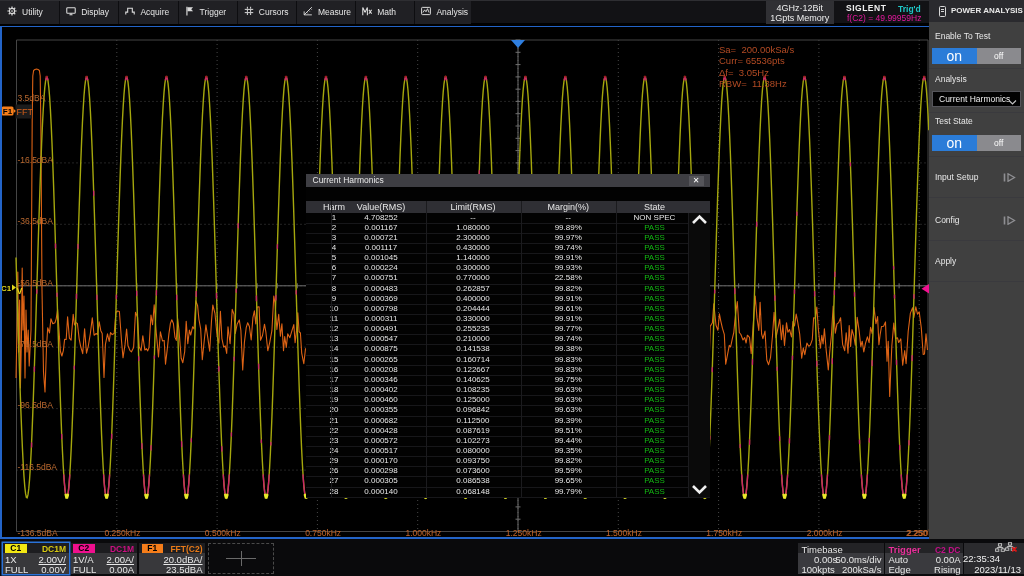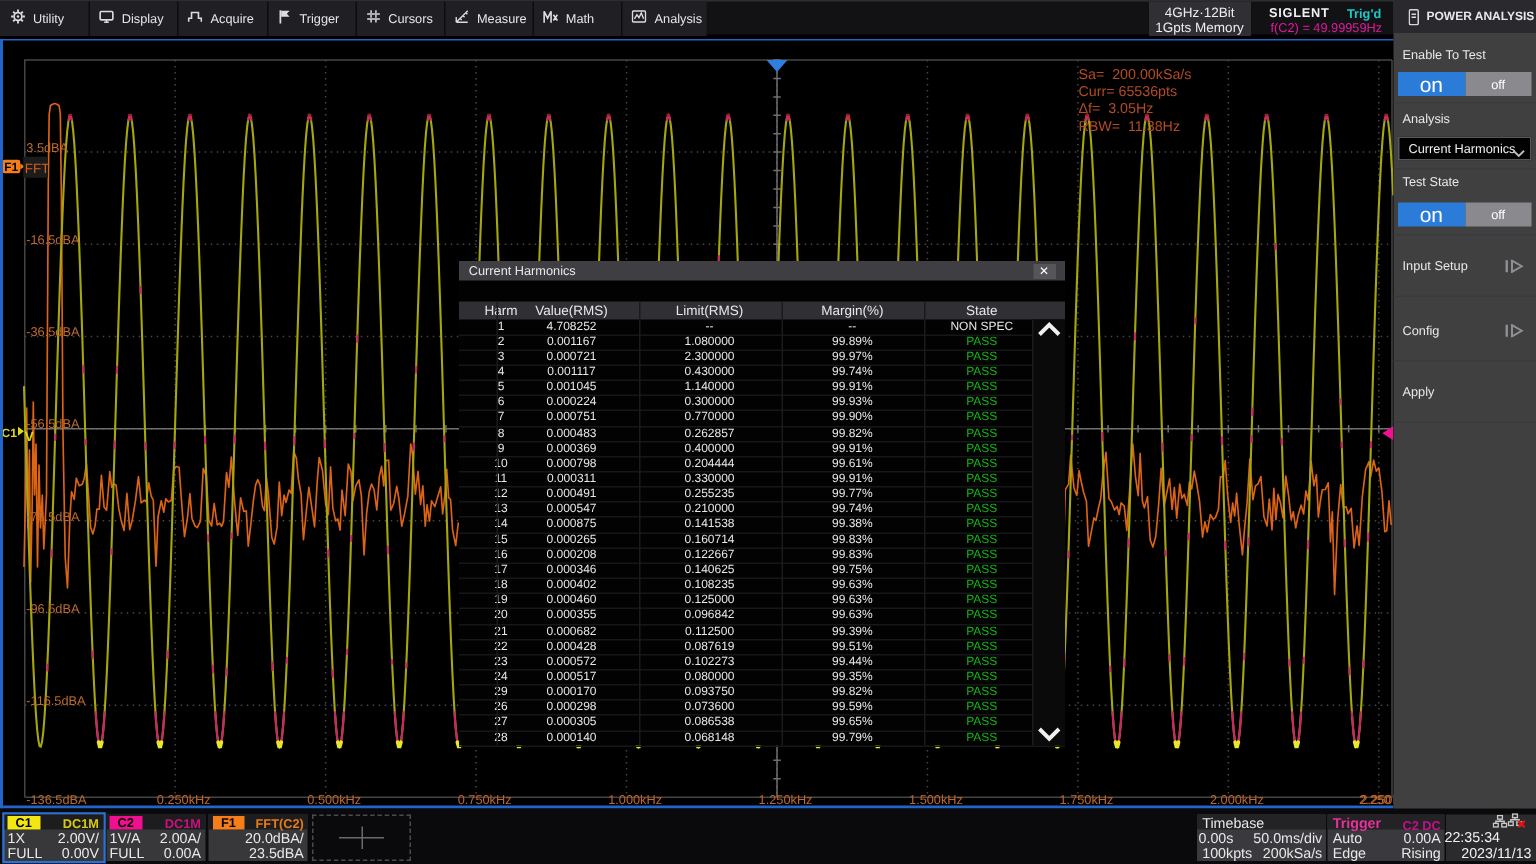--- a/index.html
+++ b/index.html
@@ -70,21 +70,21 @@
 
 
 #bottom { position:absolute; left:0; top:539px; width:1024px; height:37px; background:#0a0a0c;
   font-size:9.5px; color:#e8e8e8; }
 .chbox { position:absolute; top:4px; width:66px; height:30.5px; background:#38383b; }
 .chbox .hr { position:absolute; left:0; top:0; width:100%; height:10px; background:#1d1d20; }
 .chbox .tab { position:absolute; left:2.5px; top:1px; width:21.5px; height:8.5px; font-size:8.5px;
   font-weight:bold; color:#000; text-align:center; line-height:8.5px; }
 .chbox .cpl { position:absolute; right:2.5px; top:1px; font-size:8.5px; font-weight:bold; }
 .chbox .r2l { position:absolute; left:2.5px; top:10.5px; font-size:9.5px; }
-.chbox .r2r { position:absolute; right:2.5px; top:10.5px; font-size:9.5px; }
+.chbox .r2r { position:absolute; right:2.5px; top:10.5px; font-size:9.5px;text-decoration:underline; }
 .chbox .r3l { position:absolute; left:2.5px; top:20.5px; font-size:9.5px; }
 .chbox .r3r { position:absolute; right:2.5px; top:20.5px; font-size:9.5px; }
 #tbbox, #trbox { position:absolute; top:4px; height:30.5px; background:#3a3a3e; }
 #tbbox .hr, #trbox .hr { position:absolute; left:0; top:0; width:100%; height:10px; background:#232326; }
 #tbbox div, #trbox div { position:absolute; font-size:9.5px; }
 #clock { position:absolute; left:964px; top:4px; width:60px; height:30.5px; color:#f0f0f0;
   text-align:right; background:#2b2b2e; }
 </style></head>
 <body>
 <div id="app">
@@ -240,21 +240,21 @@
         <span class="c1">0.000224</span>
         <span class="c2">0.300000</span>
         <span class="c3">99.93%</span>
         <span class="c4 g">PASS</span>
       </div>
 <div style="position:absolute;left:0;right:0;top:99.40px;height:1px;background:#17171a"></div>
 <div class="tr" style="top:99.40px">
         <span class="c0">7</span>
         <span class="c1">0.000751</span>
         <span class="c2">0.770000</span>
-        <span class="c3">99.90%</span>
+        <span class="c3">22.58%</span>
         <span class="c4 g">PASS</span>
       </div>
 <div style="position:absolute;left:0;right:0;top:109.55px;height:1px;background:#17171a"></div>
 <div class="tr" style="top:109.55px">
         <span class="c0">8</span>
         <span class="c1">0.000483</span>
         <span class="c2">0.262857</span>
         <span class="c3">99.82%</span>
         <span class="c4 g">PASS</span>
       </div>
@@ -505,21 +505,21 @@
       <div class="r3r">23.5dBA</div>
     </div>
     <div style="position:absolute;left:207.5px;top:4px;width:66px;height:30.5px;
       border:1px dashed #4a4a4a">
       <div style="position:absolute;left:17px;top:14px;width:30px;height:1px;background:#6a6a6a"></div>
       <div style="position:absolute;left:32px;top:7px;width:1px;height:15px;background:#6a6a6a"></div>
     </div>
     <div id="tbbox" style="left:798px;width:85.5px">
       <div class="hr"></div>
         <div style="left:3.5px;top:1px">Timebase</div>
-      <div style="left:1px;top:11px">0.00s</div>
+      <div style="left:16px;top:11px">0.00s</div>
         <div style="right:2px;top:11px">50.0ms/div</div>
       <div style="left:3.5px;top:20.5px">100kpts</div>
         <div style="right:2px;top:20.5px">200kSa/s</div>
     </div>
     <div id="trbox" style="left:885px;width:77.5px">
       <div class="hr"></div>
         <div style="left:3.5px;top:1px;color:#e8309a;font-weight:bold">Trigger</div>
       <div style="right:2px;top:2px;color:#c21088;font-size:8.5px;font-weight:bold">C2 DC</div>
       <div style="left:3.5px;top:11px">Auto</div>
         <div style="right:2px;top:11px">0.00A</div>

